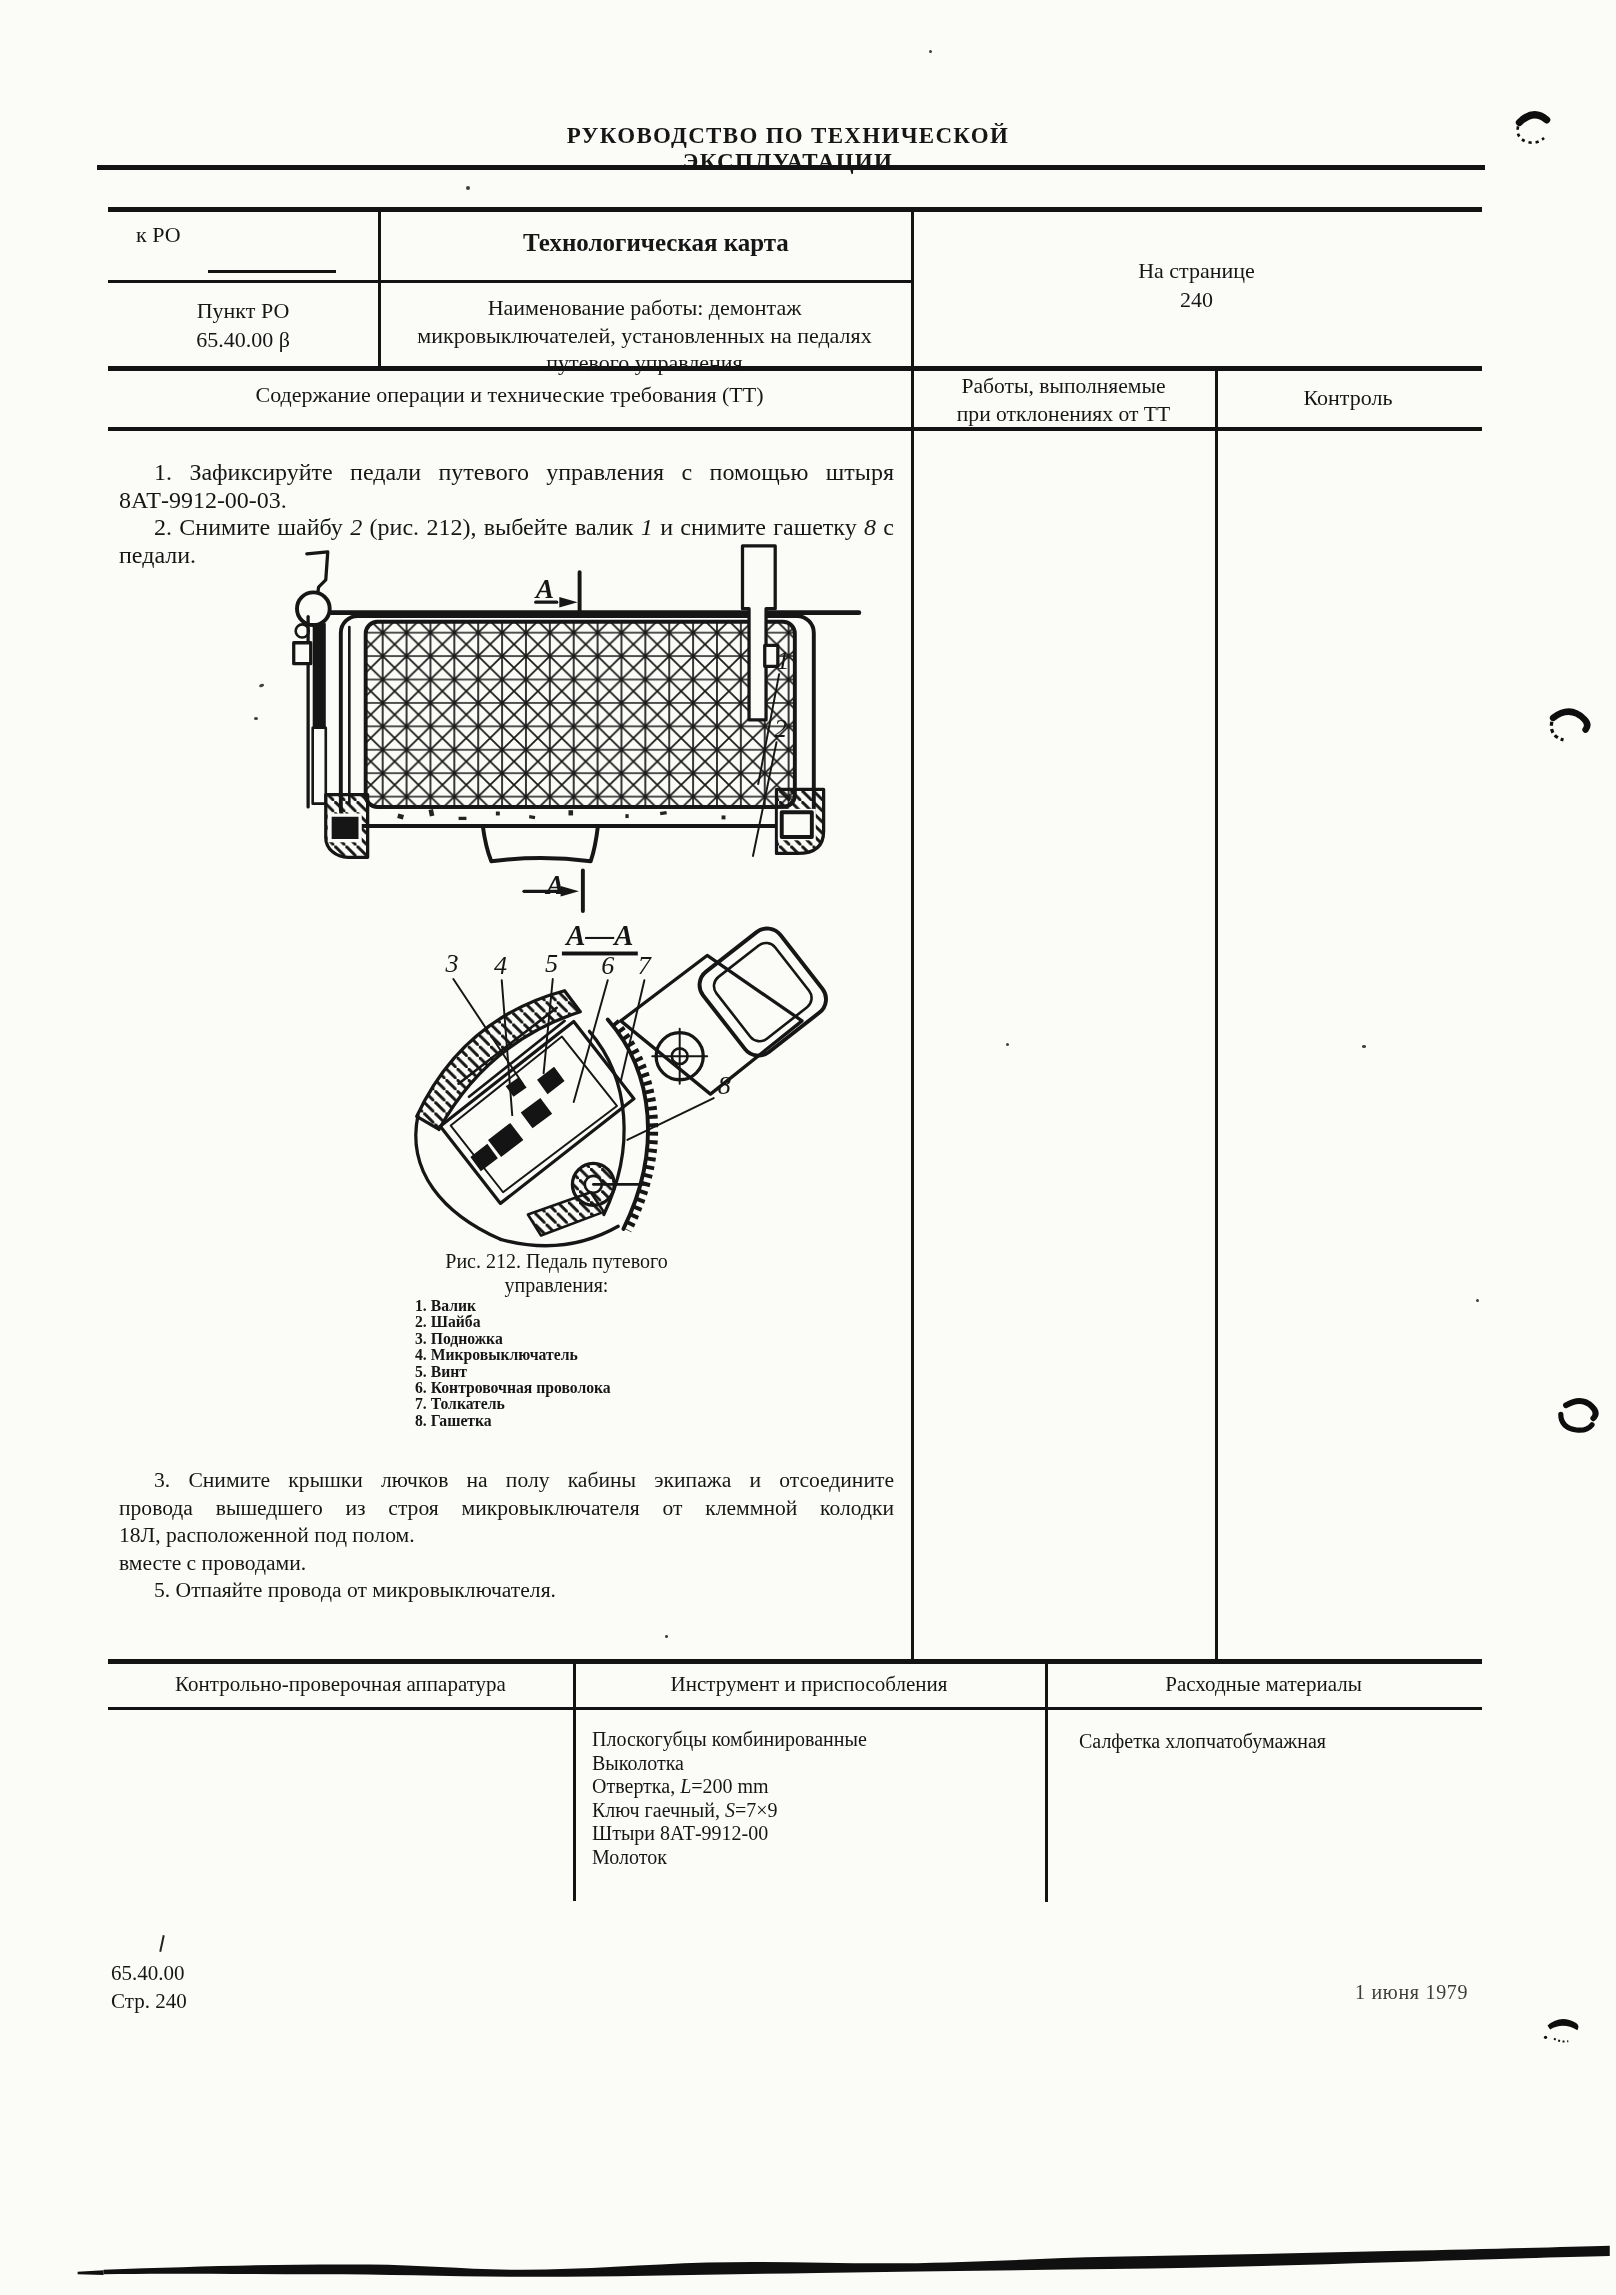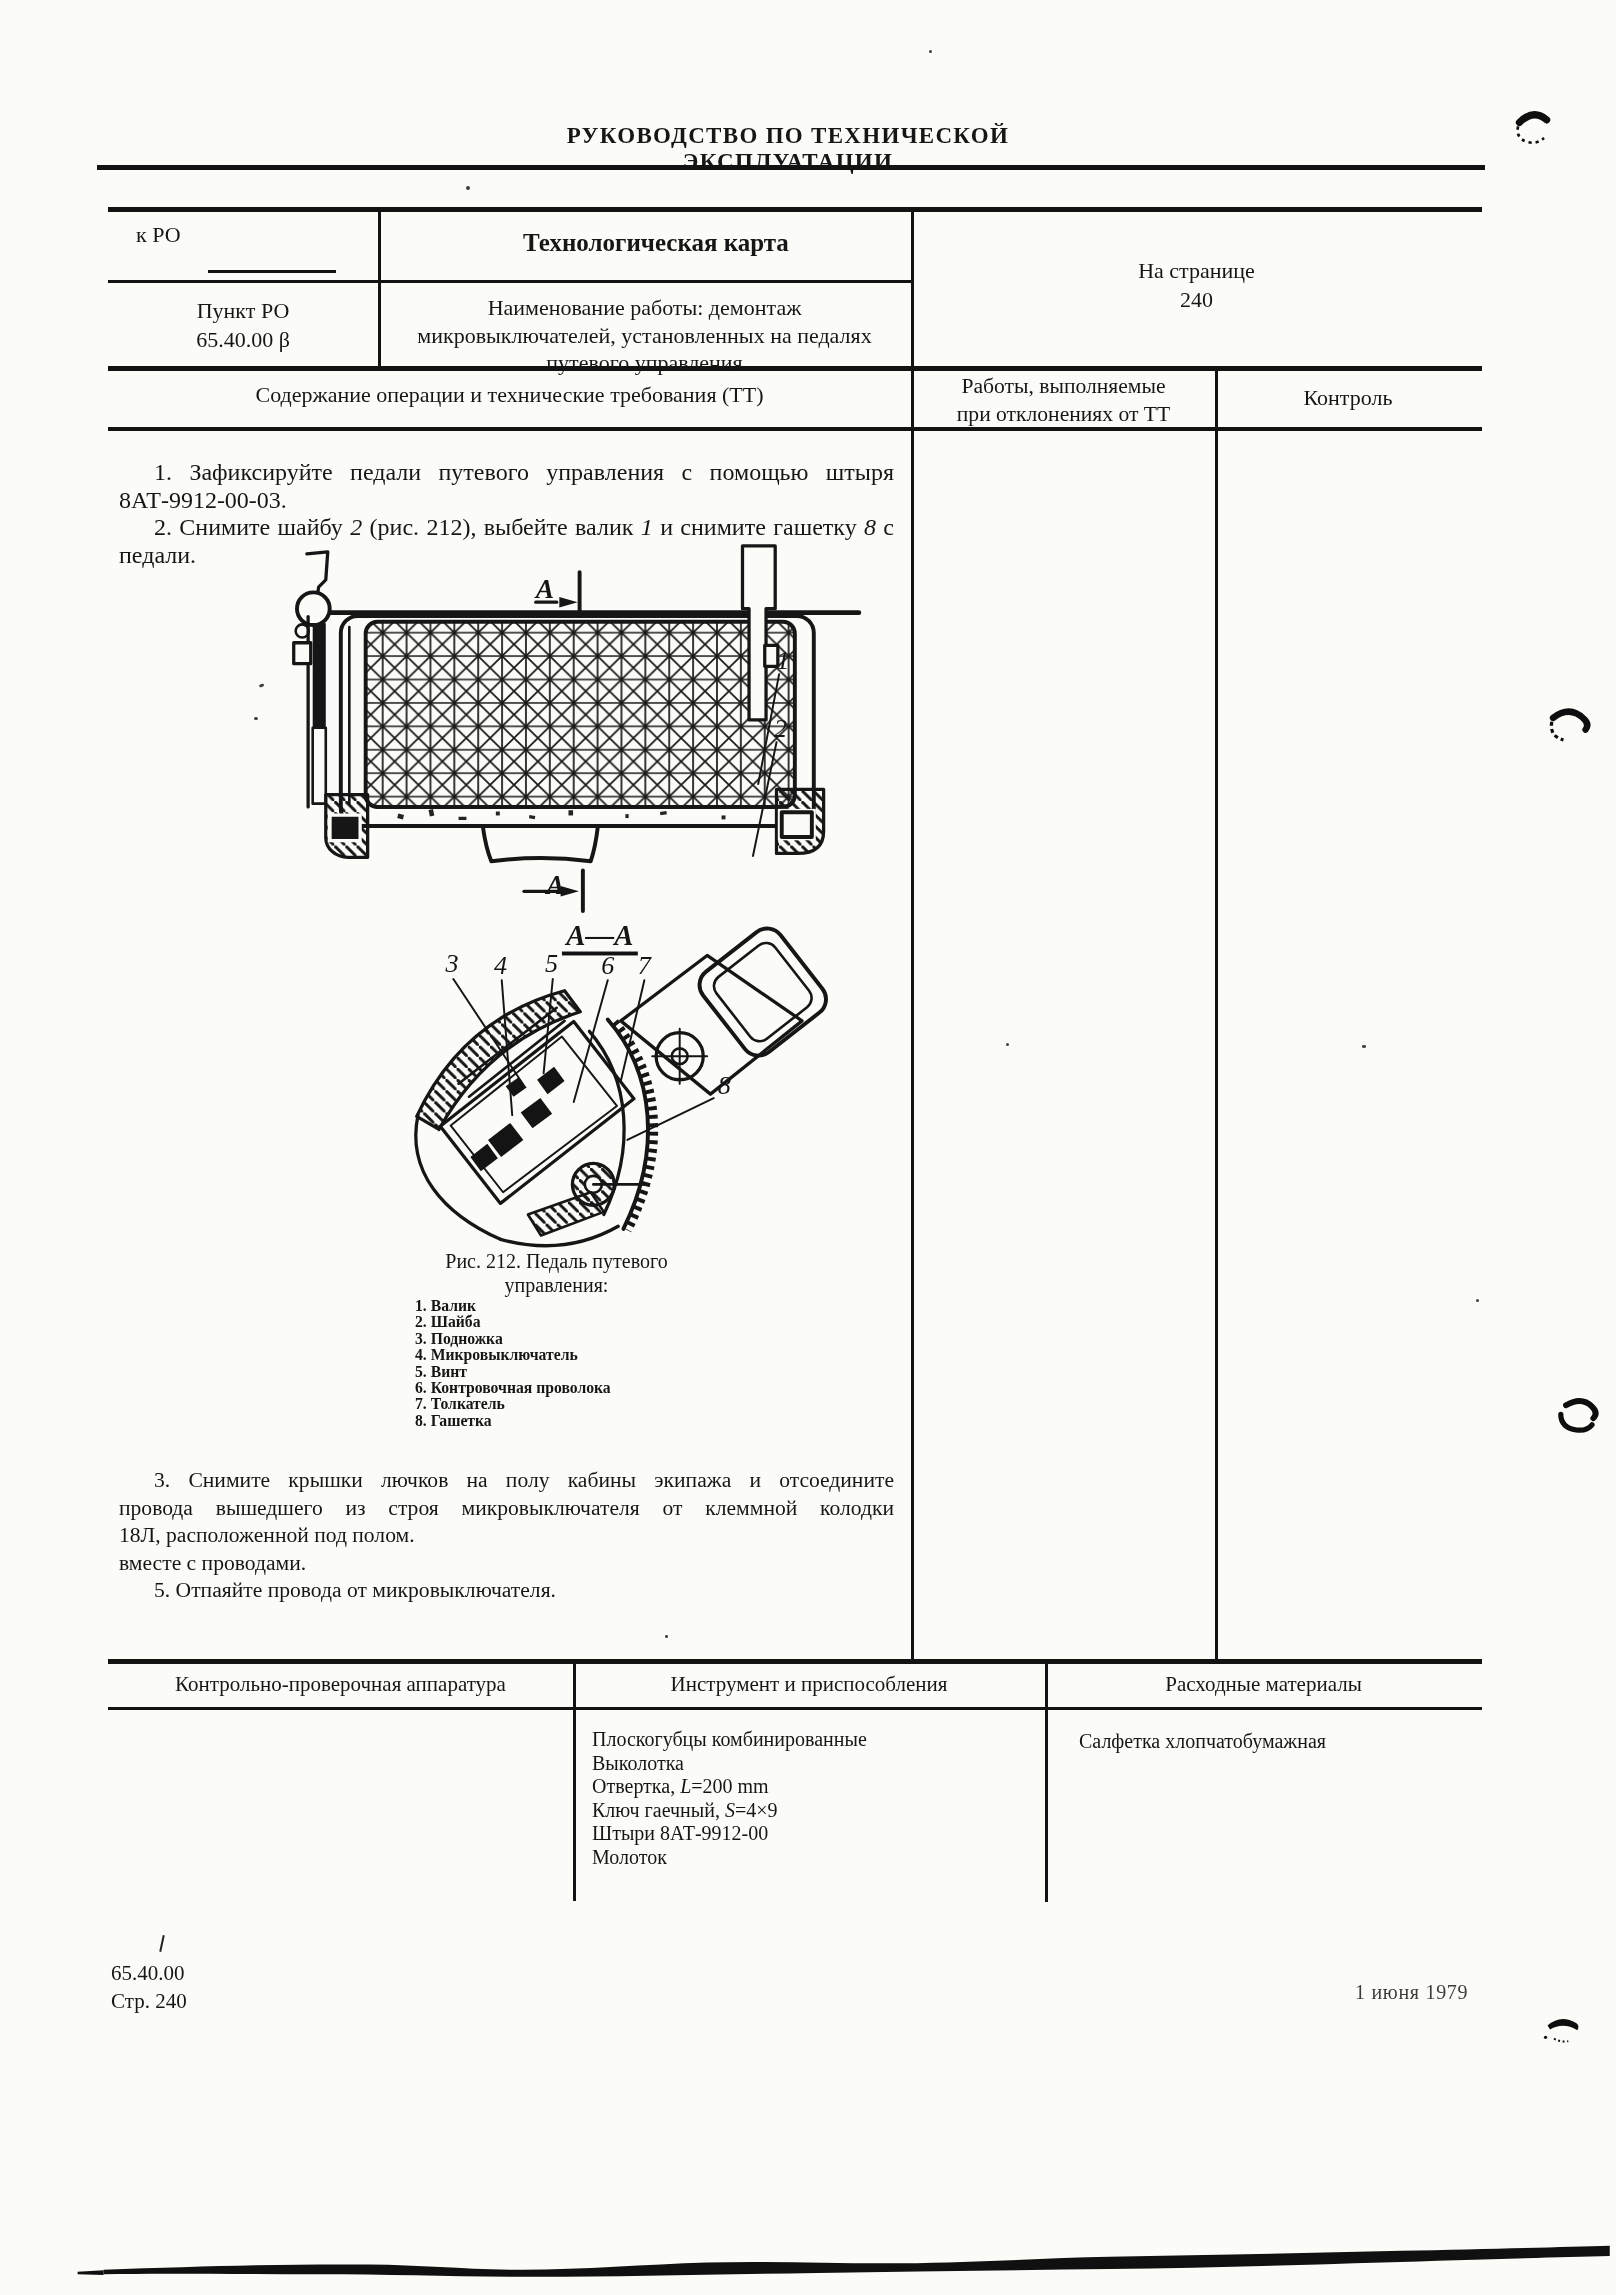--- a/index.html
+++ b/index.html
@@ -204,21 +204,21 @@
 <div class="vr" style="left:1045px;top:1659px;height:243px;"></div>
 
 <div class="abs c" style="left:108px;top:1672px;width:465px;font-size:21px;">Контрольно-проверочная аппаратура</div>
 <div class="abs c" style="left:573px;top:1672px;width:472px;font-size:21px;">Инструмент и приспособления</div>
 <div class="abs c" style="left:1045px;top:1672px;width:437px;font-size:21px;">Расходные материалы</div>
 
 <div class="abs para" style="left:592px;top:1728px;width:419px;font-size:20px;line-height:23.6px;">
     <div class="ln"><span>Плоскогубцы комбинированные</span></div>
     <div class="ln"><span>Выколотка</span></div>
     <div class="ln"><span>Отвертка, </span><i>L</i><span>=200 mm</span></div>
-    <div class="ln"><span>Ключ гаечный, </span><i>S</i><span>=4×9</span></div>
+    <div class="ln"><span>Ключ гаечный, </span><i>S</i><span>=7×9</span></div>
     <div class="ln"><span>Штыри 8АТ-9912-00</span></div>
     <div class="ln"><span>Молоток</span></div>
   </div>
 <div class="abs" style="left:1063px;top:1730px;font-size:20px;margin-left:16px;">Салфетка хлопчатобумажная</div>
 
 <div class="abs" style="left:111px;top:1961px;font-size:21px;">65.40.00</div>
 <div class="abs" style="left:111px;top:1989px;font-size:21px;">Стр. 240</div>
 <div class="abs" style="left:1355px;top:1981px;font-size:20px;letter-spacing:0.7px;color:#3d3d3d;">1 июня 1979</div>
 <div class="abs" style="left:161px;top:1935px;width:2px;height:17px;background:#222;transform:rotate(12deg);"></div>
 

